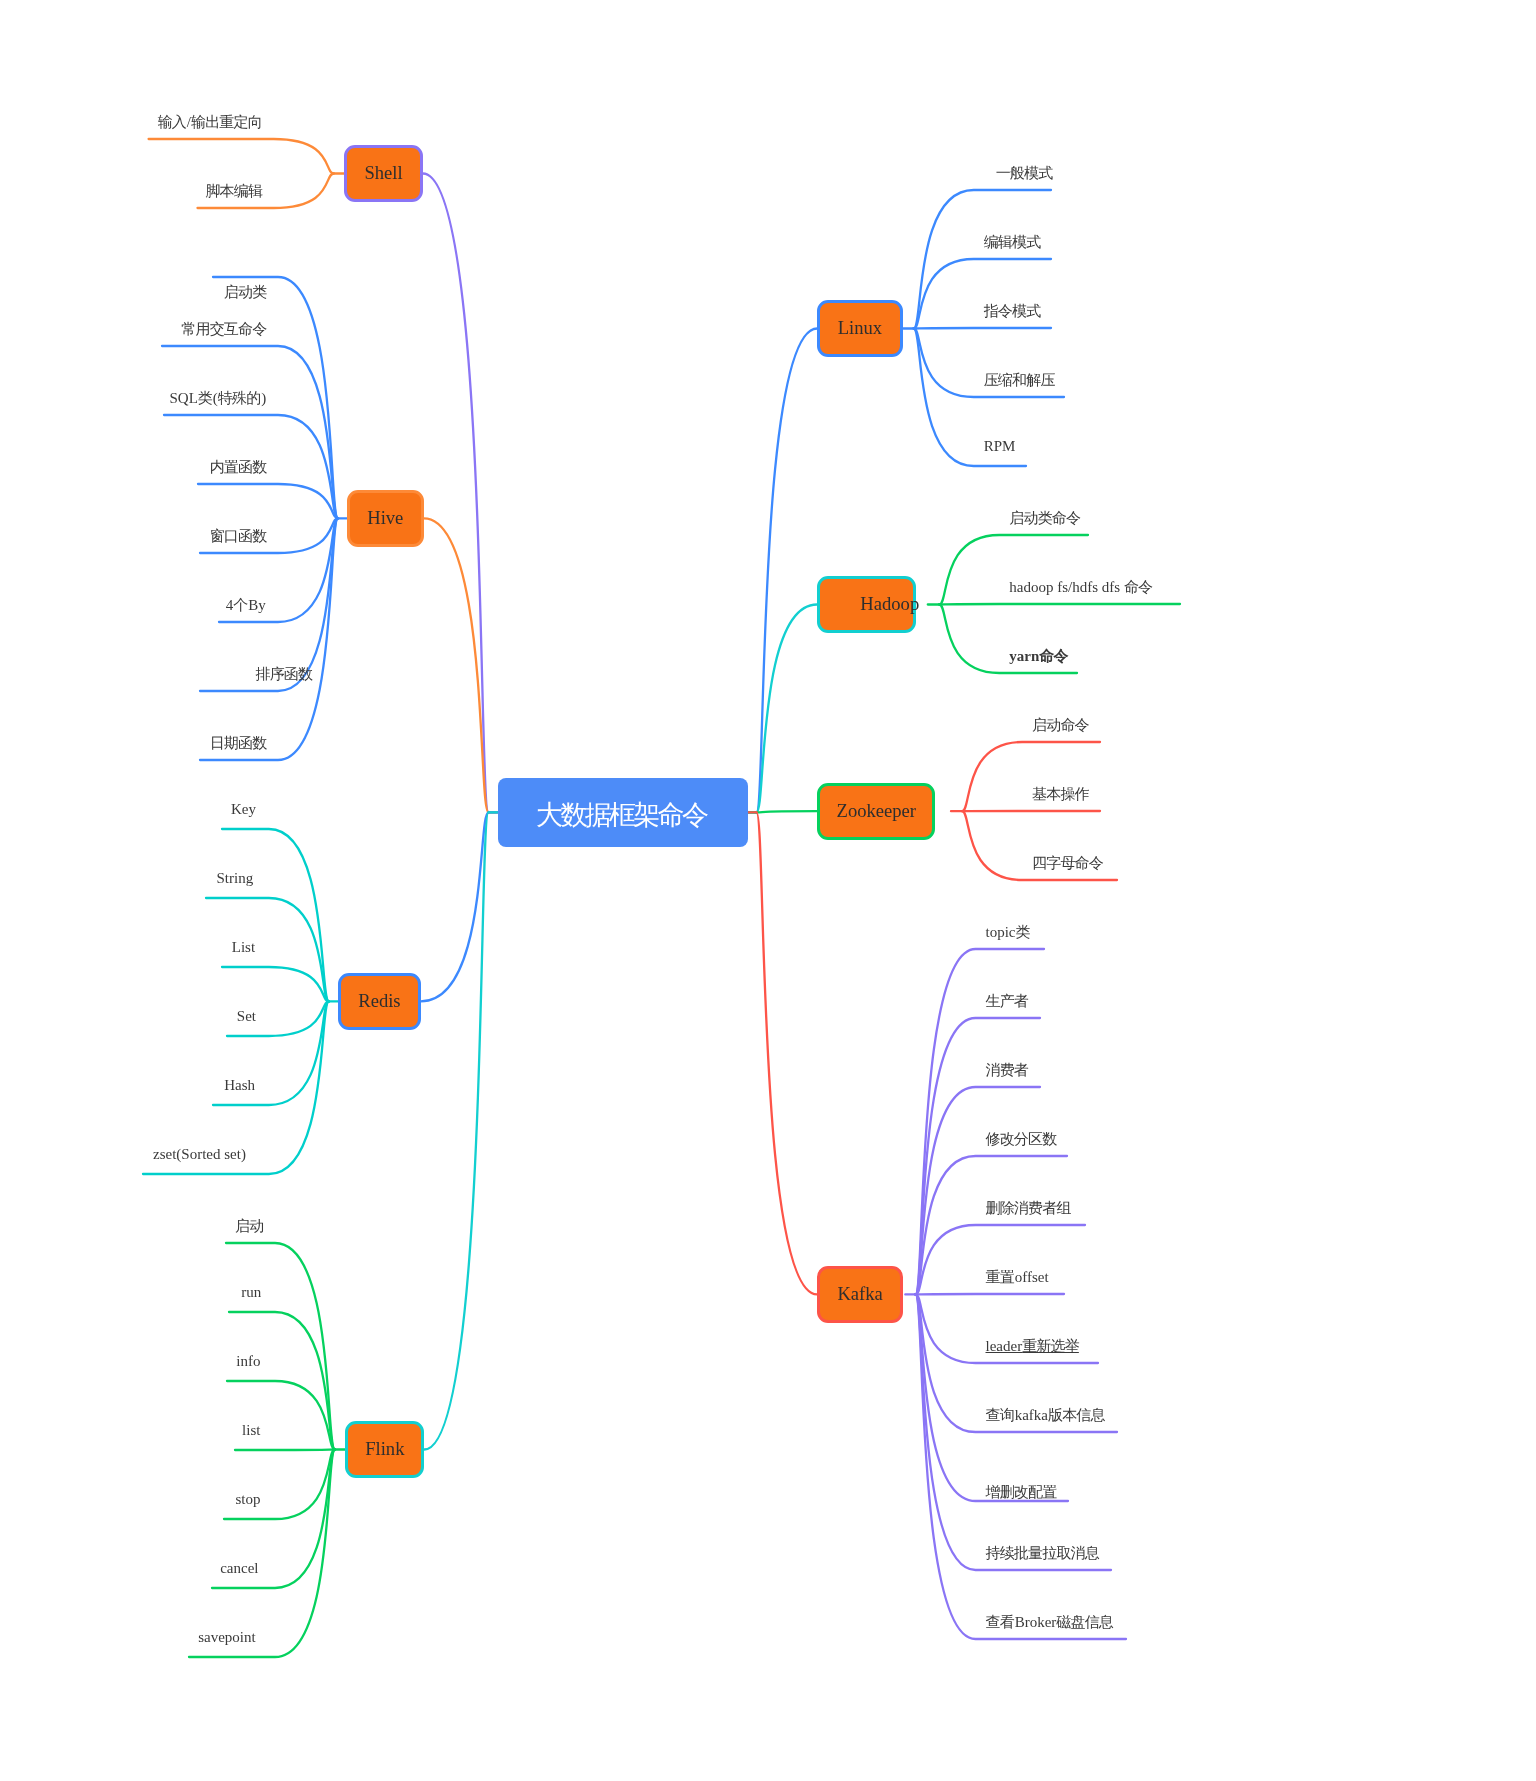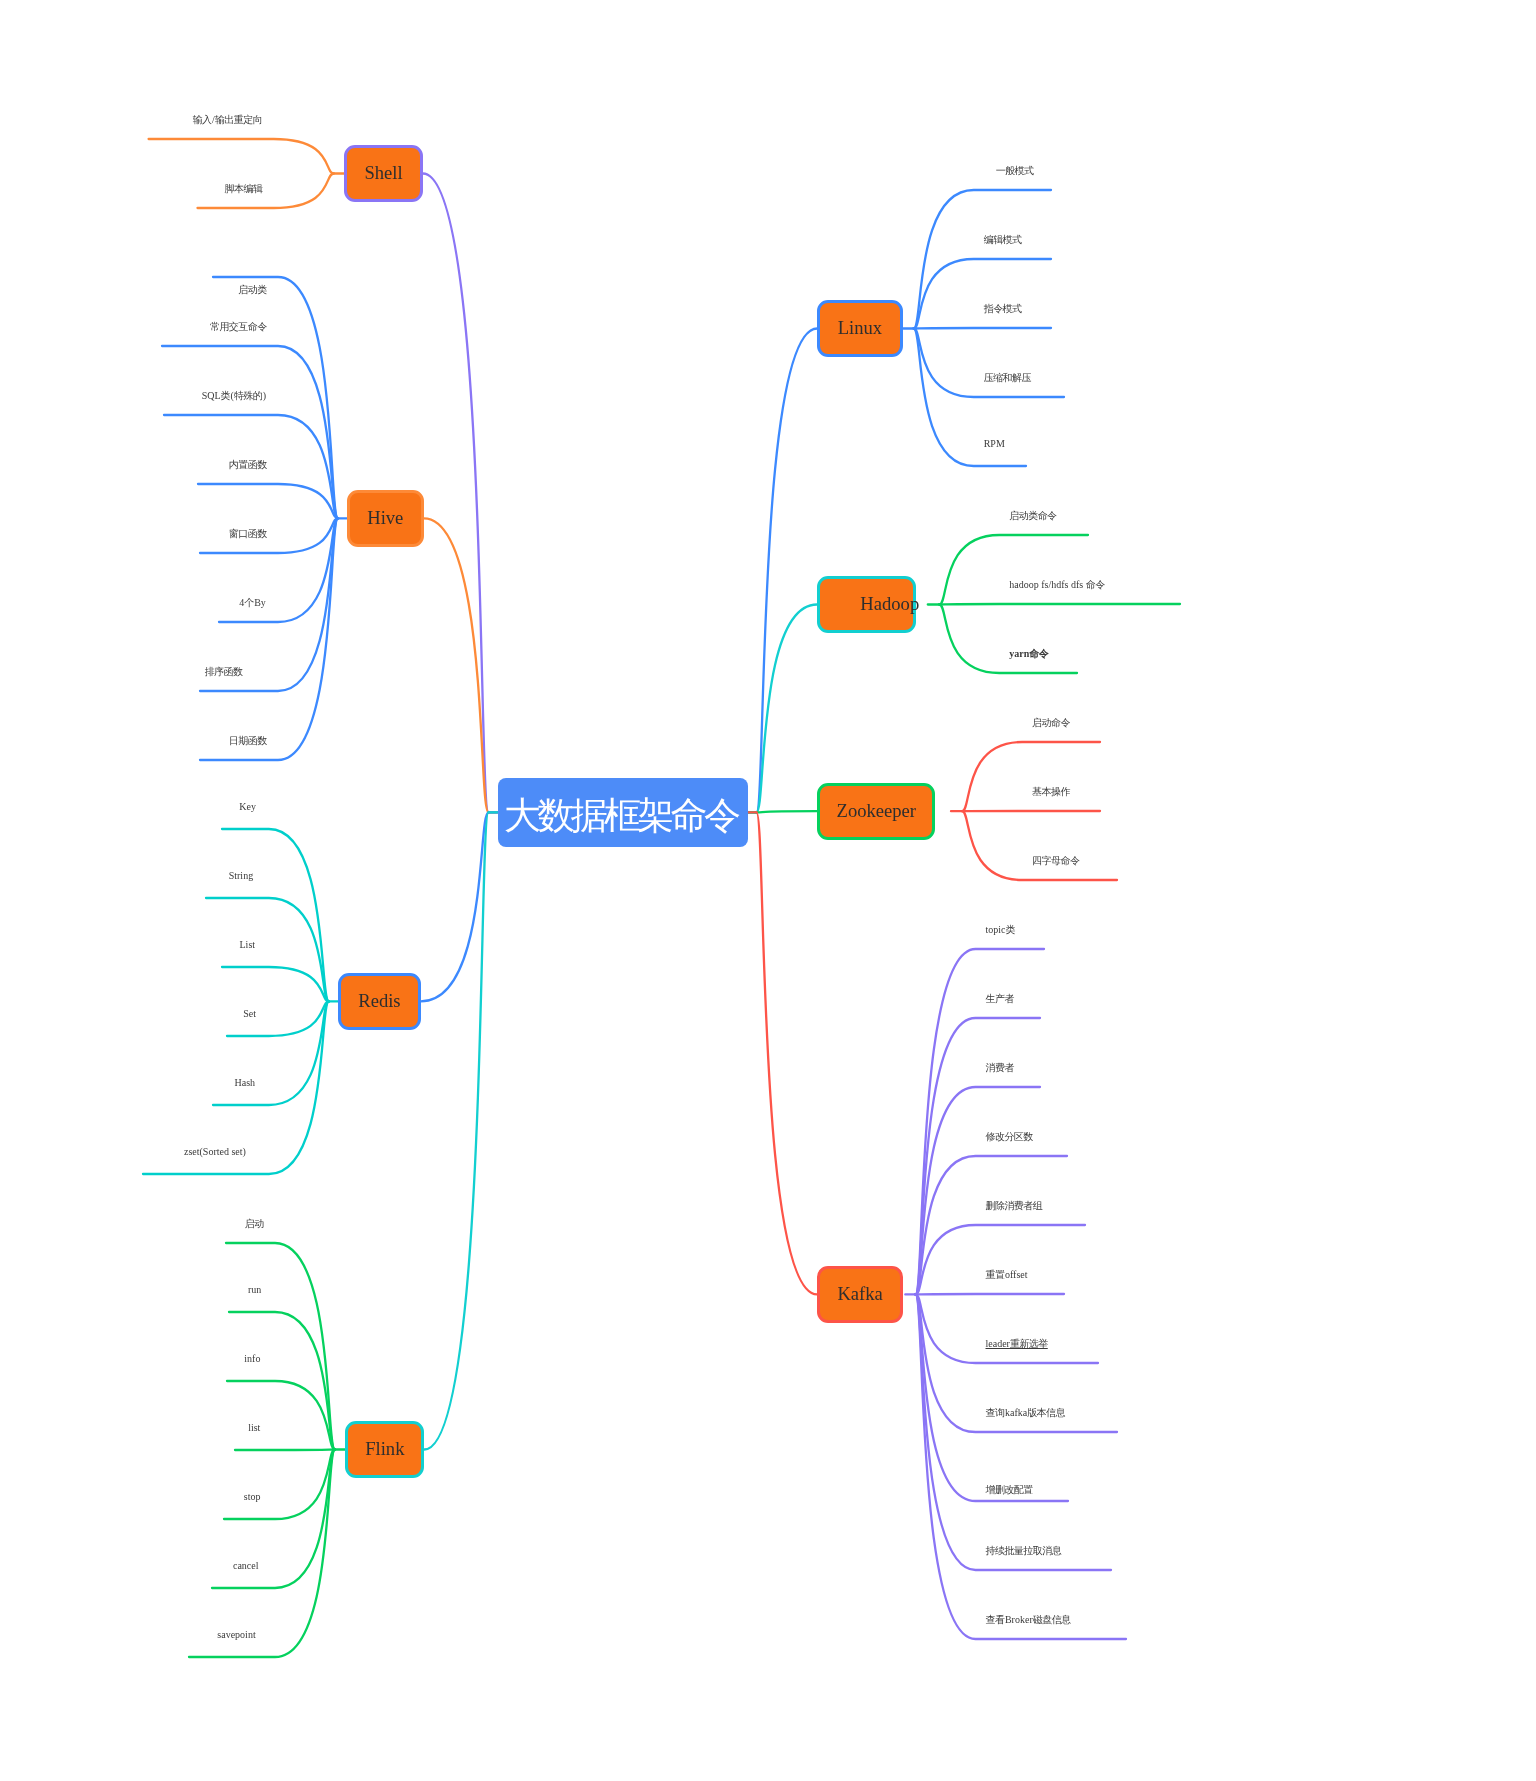--- a/index.html
+++ b/index.html
@@ -8,24 +8,24 @@
        font-family:"Liberation Serif","DejaVu Serif",serif;}
   #canvas{position:relative;width:1536px;height:1781px;background:#fff;}
   svg#edges{position:absolute;left:0;top:0;width:1536px;height:1781px;
             overflow:visible;pointer-events:none;}
   .node{position:absolute;box-sizing:border-box;display:flex;
         align-items:center;justify-content:center;
         border-radius:11px;background:#f97316;border-style:solid;border-width:3.4px;}
   .node .nlabel{white-space:nowrap;color:#2e2e2e;font-size:18.6px;line-height:1;transform:translateZ(0);}
   #root-node{position:absolute;box-sizing:border-box;display:flex;
         align-items:center;justify-content:center;border-radius:8px;}
-  #root-node .rlabel{font-size:37px;color:#ffffff;line-height:1;
+  #root-node .rlabel{font-size:27px;color:#ffffff;line-height:1;
         white-space:nowrap;transform:translateZ(0);position:relative;top:3px;}
   #root-node .rlabel .cj{letter-spacing:-0.1em;margin-right:0.1em;}
-  .leaf{position:absolute;white-space:nowrap;color:#3a3a3a;font-size:10px;
+  .leaf{position:absolute;white-space:nowrap;color:#3a3a3a;font-size:15px;
         line-height:1;transform:translateZ(0);}
   .cj{letter-spacing:-0.055em;margin-right:0.055em;}
 </style>
 </head>
 <body>
 
 <div id="canvas">
   <svg id="edges" viewBox="0 0 1536 1781" width="1536" height="1781">
       <path d="M497.5,812.3 L488.5,812.3" fill="none" stroke="#8a75f5" stroke-width="2.3" stroke-linecap="round" stroke-linejoin="round"></path>
       <path d="M488.50,812.30 C477.86,812.30 488.50,173.50 422.80,173.50" fill="none" stroke="#8a75f5" stroke-width="2.3" stroke-linecap="round" stroke-linejoin="round"></path>
@@ -108,21 +108,21 @@
       <div class="leaf" style="top: 184px; right: 1273.1px;"><span class="cj">脚本编辑</span></div>
       <div class="node" style="left: 346.8px; top: 489.8px; width: 77px; height: 57px; border-color: rgb(253, 138, 56);">
         <span class="nlabel">Hive</span>
       </div>
       <div class="leaf" style="top: 253px; right: 1268.8px; margin-top: 32px;"><span class="cj">启动类</span></div>
       <div class="leaf" style="top: 322px; right: 1268.8px;"><span class="cj">常用交互命令</span></div>
       <div class="leaf" style="top: 391px; right: 1269.8px;">SQL<span class="cj">类</span>(<span class="cj">特殊的</span>)</div>
       <div class="leaf" style="top: 460px; right: 1268.8px;"><span class="cj">内置函数</span></div>
       <div class="leaf" style="top: 529px; right: 1268.8px;"><span class="cj">窗口函数</span></div>
       <div class="leaf" style="top: 598px; right: 1270.15px;">4<span class="cj">个</span>By</div>
-      <div class="leaf" style="top: 667px; right: 1293px;"><span class="cj">排序函数</span></div>
+      <div class="leaf" style="top: 667px; right: 1223px;"><span class="cj">排序函数</span></div>
       <div class="leaf" style="top: 736px; right: 1268.8px;"><span class="cj">日期函数</span></div>
       <div class="node" style="left: 338.2px; top: 972.9px; width: 82.5px; height: 57px; border-color: rgb(60, 137, 254);">
         <span class="nlabel">Redis</span>
       </div>
       <div class="leaf" style="top: 801.5px; right: 1280px;">Key</div>
       <div class="leaf" style="top: 870.5px; right: 1282.85px;">String</div>
       <div class="leaf" style="top: 939.5px; right: 1280.95px;">List</div>
       <div class="leaf" style="top: 1008.5px; right: 1280px;">Set</div>
       <div class="leaf" style="top: 1077.5px; right: 1280.95px;">Hash</div>
       <div class="leaf" style="top: 1146.5px; right: 1290.1px;">zset(Sorted set)</div>

